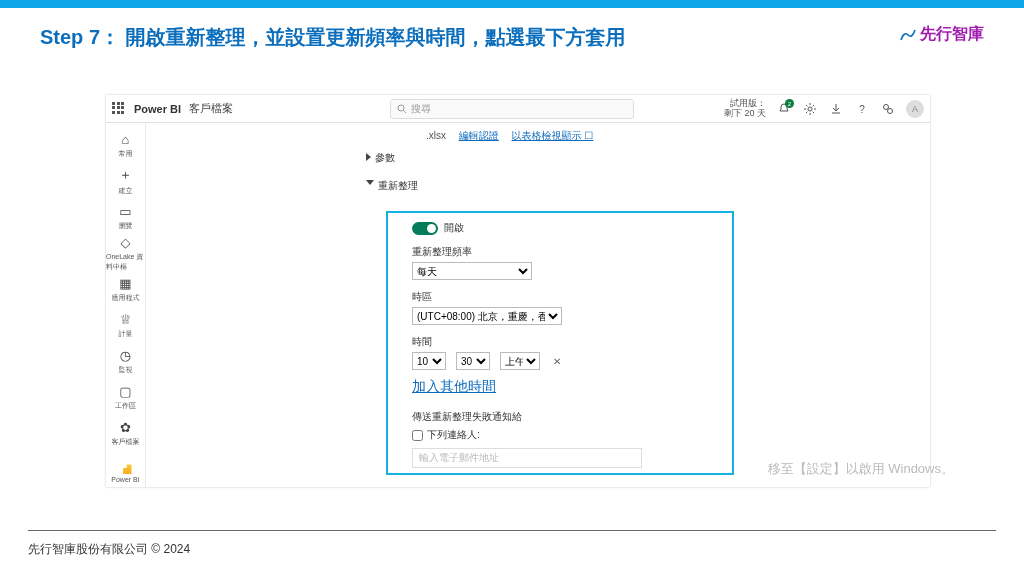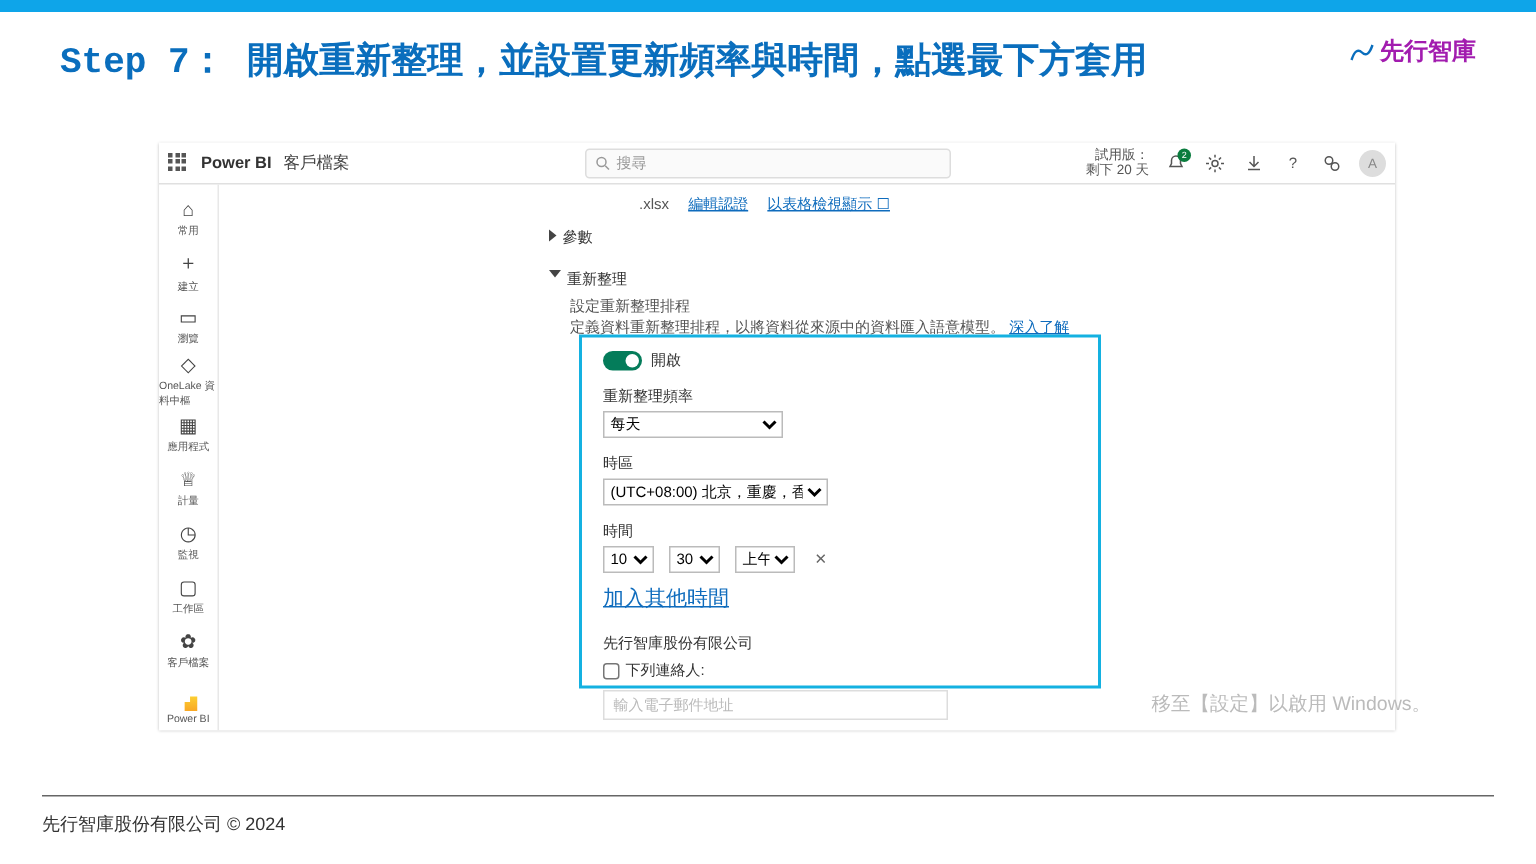--- a/index.html
+++ b/index.html
@@ -1,21 +1,21 @@
 <!DOCTYPE html>
 <html><head>
 <meta charset="utf-8">
 <style>
 * { margin:0; padding:0; box-sizing:border-box; font-family:"Microsoft JhengHei","Segoe UI",sans-serif; }
 body { width:1024px; height:576px; background:#fff; position:relative; overflow:hidden; }
 
 
 .top-bar{height:8px;background:#0ea5e9;}
 .slide-head{display:flex;justify-content:space-between;padding:16px 40px 14px 40px;}
-.slide-title{font-size:24px;font-weight:700;color:#0a6ebd;font-family:Liberation Mono, monospace;}
+.slide-title{font-size:20px;font-weight:700;color:#0a6ebd;}
 .brand{font-size:16px;font-weight:600;color:#a21caf;}
 .brand svg{vertical-align:-2px;margin-right:4px;}
 .footer-line{position:absolute;left:28px;right:28px;bottom:45px;border-top:1px solid #666;}
 .copyright{position:absolute;left:28px;bottom:18px;font-size:12px;color:#333;}
 .watermark{position:absolute;right:70px;bottom:98px;font-size:13px;color:#bbb;line-height:1.4;}
 
 
 .pbi{position:absolute;left:106px;top:95px;width:824px;height:392px;background:#fff;box-shadow:0 0 2px rgba(0,0,0,.25);overflow:hidden;}
 .pbi-topbar{height:28px;border-bottom:1px solid #e0e0e0;display:flex;align-items:center;padding:0 6px;gap:8px;position:relative;}
 .waffle{width:14px;height:14px;display:grid;grid-template-columns:repeat(3,3px);grid-template-rows:repeat(3,3px);gap:1.5px;}
@@ -39,21 +39,21 @@
 
 .content{position:absolute;left:40px;top:28px;right:0;bottom:0;padding:6px 20px 10px 20px;overflow:hidden;font-size:10px;color:#333;}
 .crumb{font-size:10px;color:#555;margin-left:260px;}
 .crumb a{color:#0f6cbd;text-decoration:underline;margin-left:10px;}
 .sec{margin-top:8px;margin-left:200px;font-size:10px;}
 .caret{display:inline-block;width:0;height:0;border-top:4px solid transparent;border-bottom:4px solid transparent;border-left:5px solid #444;margin-right:4px;vertical-align:0;}
 .caret.open{border-left:none;border-right:4px solid transparent;border-left:4px solid transparent;border-top:5px solid #444;}
 .sec-body{margin-left:214px;margin-top:4px;font-size:10px;color:#555;}
 .sec-body a{color:#0f6cbd;text-decoration:underline;}
 
-.highlight{position:absolute;left:240px;top:100px;width:348px;height:236px;border:2px solid #14b1e1;padding:8px 14px;}
+.highlight{position:absolute;left:240px;top:88px;width:348px;height:264px;border:2px solid #14b1e1;padding:8px 24px;}
 .toggle{display:flex;align-items:center;gap:6px;}
 .toggle-switch{width:26px;height:13px;border-radius:7px;background:#047c5a;position:relative;}
 .toggle-switch::after{content:"";position:absolute;right:2px;top:2px;width:9px;height:9px;border-radius:50%;background:#fff;}
 .fld{margin-top:10px;font-size:10px;color:#333;}
 .fld label{display:block;margin-bottom:3px;}
 select.small,input.small{font-size:10px;border:1px solid #bbb;background:#fff;height:18px;}
 .sel1{width:120px;}
 .sel2{width:150px;}
 .sel3{width:34px;}
 .sel4{width:34px;}
@@ -178,24 +178,20 @@
   </div>
 
   <div class="content">
     <div class="crumb">
       <span>.xlsx</span>
       <a>編輯認證</a>
       <a>以表格檢視顯示 ☐</a>
     </div>
     <div class="sec"><span class="caret"></span><span>參數</span></div>
     <div class="sec" style="margin-top:14px;"><span class="caret open"></span><span>重新整理</span></div>
-    <div class="sec-body">
-      <div>設定重新整理排程</div>
-      <div><span>定義資料重新整理排程，以將資料從來源中的資料匯入語意模型。</span> <a>深入了解</a></div>
-    </div>
 
     <div class="highlight">
       <div class="toggle">
         <div class="toggle-switch"></div>
         <span>開啟</span>
       </div>
       <div class="fld">
         <label>重新整理頻率</label>
         <select class="small sel1"><option>每天</option></select>
       </div>
@@ -207,21 +203,21 @@
         <label>時間</label>
         <div class="timerow">
           <select class="small sel3"><option>10</option></select>
           <select class="small sel4"><option>30</option></select>
           <select class="small sel5"><option>上午</option></select>
           <span class="x">✕</span>
         </div>
       </div>
       <a class="addtime">加入其他時間</a>
       <div class="notif">
-        <div>先行智庫股份有限公司</div>
+        <div>傳送重新整理失敗通知給</div>
         <label class="chk">
             <input type="checkbox" style="">
             <span>下列連絡人:</span>
           </label>
         <div class="contact-input">輸入電子郵件地址</div>
       </div>
       
     </div>
   </div>
 </div>

